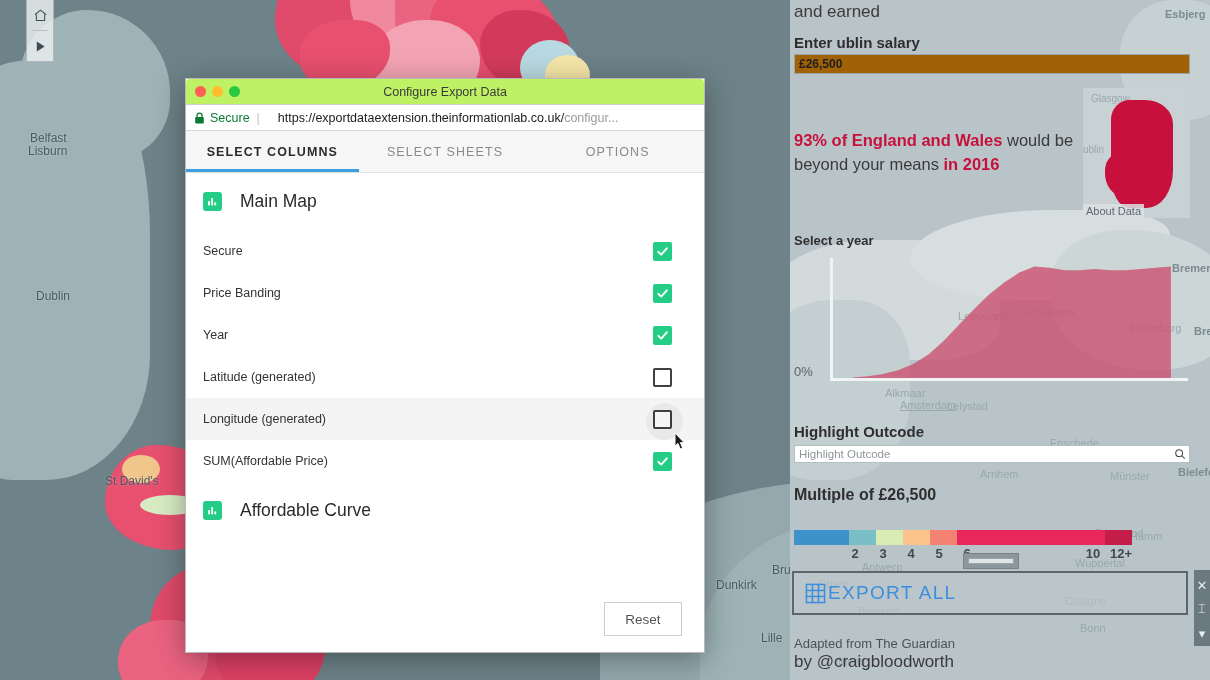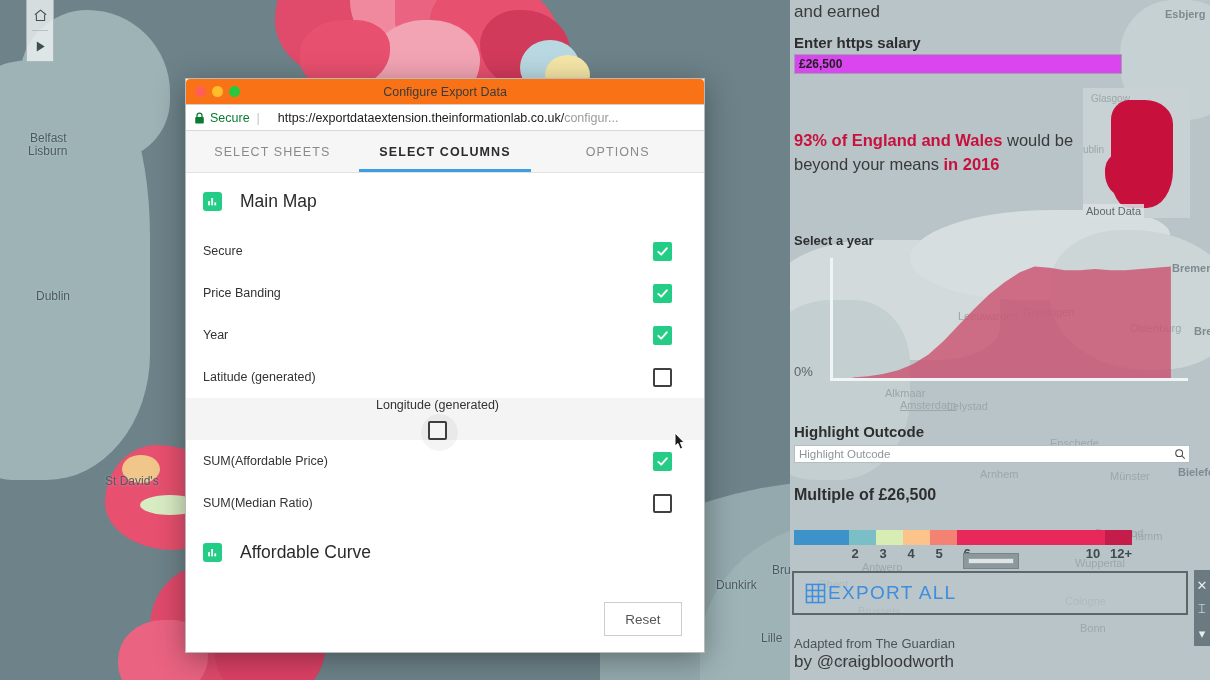--- a/index.html
+++ b/index.html
@@ -108,22 +108,22 @@
   #and-earned {
     position: absolute; left: 794px; top: 2px; z-index: 5;
     font-size: 17px; color: #3b3b3b;
   }
   #salary-label {
     position: absolute; left: 794px; top: 34px; z-index: 5;
     font-size: 15px; font-weight: bold; color: #2e2e2e;
   }
   #salary-input {
     position: absolute; left: 794px; top: 54px; z-index: 5;
-    width: 328px; height: 20px;
-    background: #d946ef; border: 1px solid #9aa5a8;
+    width: 396px; height: 20px;
+    background: #a16207; border: 1px solid #9aa5a8;
     font-family: "Liberation Sans", sans-serif;
     font-size: 12px; font-weight: bold; color: #1f1f1f;
     padding: 0 4px;
   }
 
   #headline {
     position: absolute; left: 794px; top: 128px; z-index: 5;
     width: 280px;
     font-size: 16.5px; line-height: 24px; color: #3a3a3a;
   }
@@ -264,21 +264,21 @@
   #dialog {
     position: absolute; left: 185px; top: 78px;
     width: 520px; height: 575px;
     background: #fff;
     box-shadow: 0 6px 28px rgba(0,0,0,.35);
     border: 1px solid #b9b9b9;
     display: flex; flex-direction: column;
     z-index: 20;
   }
   #titlebar {
-    height: 26px; background: #f97316;
+    height: 26px; background: #bef264;
     border-bottom: 1px solid #cfcfcf;
     display: flex; align-items: center; position: relative;
     border-radius: 4px 4px 0 0;
   }
   .traffic { display: flex; gap: 6px; padding-left: 9px; }
   .dot { width: 11px; height: 11px; border-radius: 50%; }
   #dot-close { background: #ff5f57; }
   #dot-min { background: #ffbd2e; }
   #dot-max { background: #28c840; }
   #dialog-title {
@@ -322,21 +322,21 @@
     width: 19px; height: 19px; border-radius: 3px; background: #24cd85;
     display: flex; align-items: center; justify-content: center;
     margin-right: 18px;
   }
   .sheet-name { font-size: 17.5px; color: #2b2b2b; }
 
   .col-row {
     display: flex; align-items: center; justify-content: space-between;
     height: 42px; padding: 0 32px 0 17px;
   }
-  .col-row.hover { background: #f4f4f4; flex-direction: column; }
+  .col-row.hover { background: #f4f4f4; }
   .col-label { font-size: 12.5px; color: #333; }
   .cb {
     width: 19px; height: 19px; border-radius: 2px;
     display: flex; align-items: center; justify-content: center;
     flex: none;
   }
   .cb.on { background: #24cd85; }
   .cb.off { background: #fff; border: 2px solid #404040; }
   .cb-halo {
     position: relative;
@@ -446,21 +446,21 @@
         <div class="pm-label" style="left: 275px; top: 595px;">Cologne</div>
         <div class="pm-label" style="left: 290px; top: 622px;">Bonn</div>
         <div class="pm-label" style="left: 48px; top: 655px;">Mons</div>
       </div>
   </div>
 
   <div class="pm-land" style="left:0;top:0;width:0;height:0;"></div>
 </div>
 
 <div id="and-earned">and earned</div>
-<div id="salary-label">Enter https salary</div>
+<div id="salary-label">Enter ublin salary</div>
 <input id="salary-input" value="£26,500" style="">
 
 <div id="headline">
   <span class="hl">93% of England and Wales</span><span> would be beyond your means </span><span class="hl">in 2016</span>
 </div>
 
 <div id="thumb-map">
   <div class="thumb-lbl" style="left:8px;top:5px;">Glasgow</div>
   <div class="thumb-lbl" style="left:0px;top:56px;">ublin</div>
   <div id="thumb-shape"></div>
@@ -553,25 +553,25 @@
         <path d="M3 5.2 V3.6 a2.5 2.5 0 0 1 5 0 V5.2" fill="none" stroke="#0a7b34" stroke-width="1.3"></path>
         <rect x="1.2" y="5" width="8.6" height="6.4" rx="1" fill="#0a7b34"></rect>
       </svg>
     </div>
     <span id="secure-text">Secure</span>
     <span id="url-sep">|</span>
     <span id="url-text"><span>https://exportdataextension.theinformationlab.co.uk/</span><span class="dim">configur...</span></span>
   </div>
 
   <div id="tabs">
+      <div class="tab active">
+        <span>SELECT COLUMNS</span>
+      </div>
       <div class="tab">
         <span>SELECT SHEETS</span>
-      </div>
-      <div class="tab active">
-        <span>SELECT COLUMNS</span>
       </div>
       <div class="tab">
         <span>OPTIONS</span>
       </div>
     </div>
 
   <div id="dialog-body">
     <div id="sheets-container">
         <div class="sheet-header">
           <span class="sheet-icon">
@@ -616,24 +616,20 @@
           <span class="cb off cb-halo"></span>
         </div>
         <div class="col-row">
           <span class="col-label">SUM(Affordable Price)</span>
           <span class="cb on">
             <svg width="13" height="13" viewBox="0 0 14 14" fill="none" stroke="#fff" stroke-width="2.1" stroke-linecap="round" stroke-linejoin="round">
               <path d="M2.5 7.4 L5.6 10.4 L11.6 3.6"></path>
             </svg>
           </span>
         </div>
-        <div class="col-row">
-          <span class="col-label">SUM(Median Ratio)</span>
-          <span class="cb off"></span>
-        </div>
         <div class="sheet-header">
           <span class="sheet-icon">
             <svg width="11" height="11" viewBox="0 0 12 12">
               <rect x="1.2" y="5.6" width="2" height="4.6" fill="#fff"></rect>
               <rect x="4.6" y="2.2" width="2" height="8" fill="#fff"></rect>
               <rect x="8" y="7" width="2" height="3.2" fill="#fff"></rect>
             </svg>
           </span>
           <span class="sheet-name">Affordable Curve</span>
         </div>

